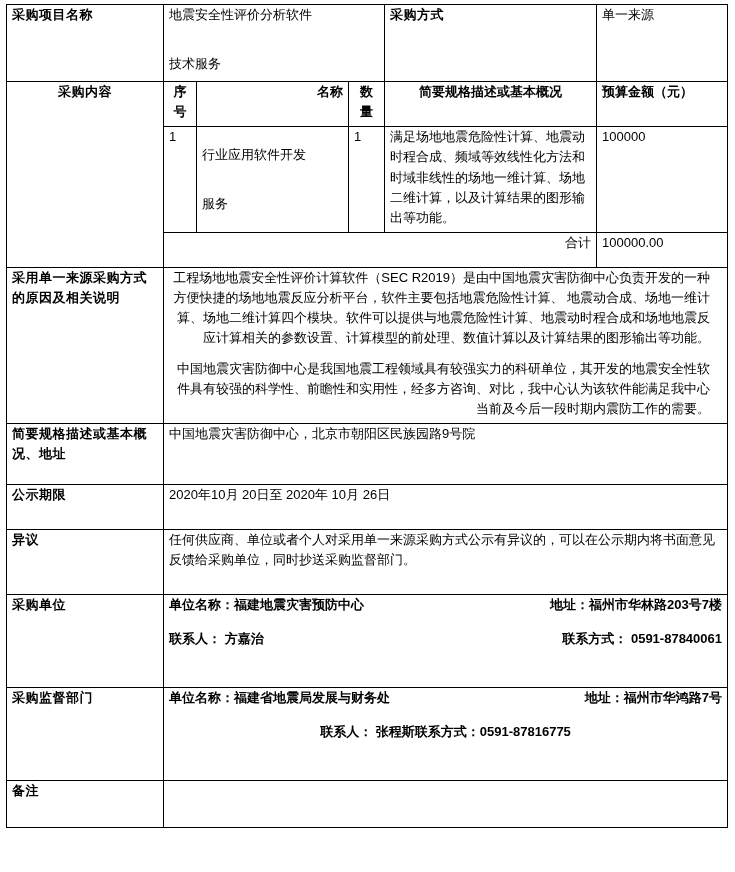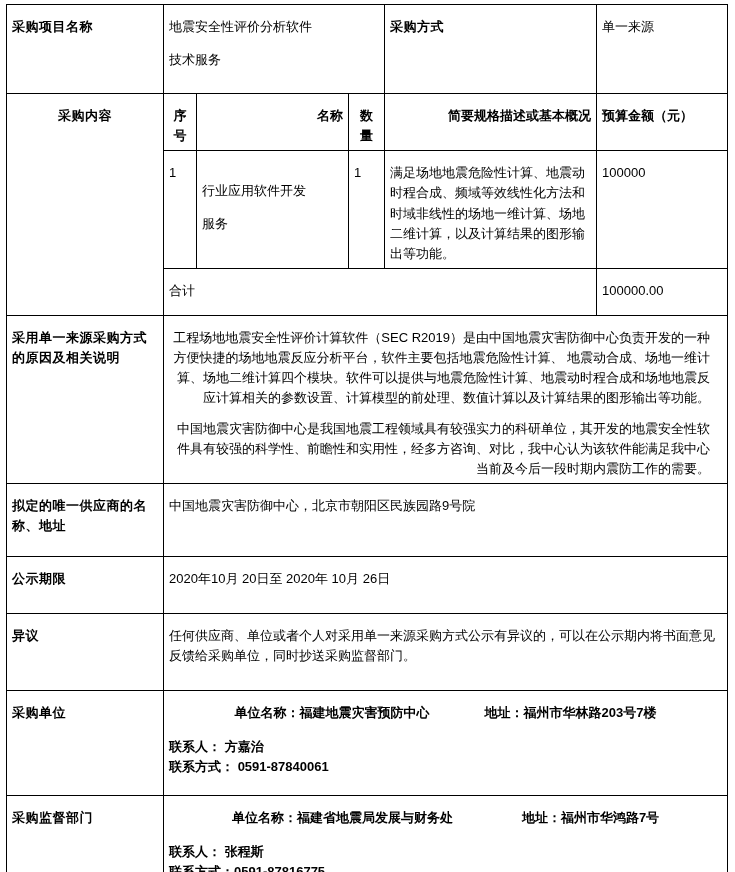--- a/index.html
+++ b/index.html
@@ -22,37 +22,37 @@
   }
   table.doc {
     border-collapse: collapse;
     table-layout: fixed;
     width: 721px;
     margin: 4px 0 0 6px;
   }
   table.doc td {
     border: 1px solid #000000;
     vertical-align: top;
-    padding: 12px 5px 4px 5px;
+    padding: 0 5px 4px 5px;
     font-size: 13px;
     line-height: 1.55;
     word-break: break-all;
   }
   td.label {
     font-weight: bold;
     letter-spacing: 0.5px;
     vertical-align: middle;
   }
   td.mid { vertical-align: middle; }
   .blk { display: block; }
-  .sp-line { display: block; margin-top: 13px; }
+  .sp-line { display: block; margin-top: 29px; }
   .hdr td { font-weight: bold; text-align: center; vertical-align: middle; }
-  .flexrow { display: flex; justify-content: center; }
+  .flexrow { display: flex; justify-content: space-between; }
   .flexrow .c1 { width: 250px; }
-  .flexrow2 { display: flex; justify-content: space-between; flex-direction: column; }
+  .flexrow2 { display: flex; justify-content: space-between; }
   .bold { font-weight: bold; }
   .para { margin: 0 12px 10px 0; text-indent: 0; text-align: right; }
   .para:last-child { margin-bottom: 0; }
   .tall { line-height: 1.75; }
 </style>
 </head>
 <body>
 
 <div class="sheet">
   <table class="doc">
@@ -74,50 +74,50 @@
       </td>
       <td class="label mid">采购方式</td>
       <td class="mid">单一来源</td>
     </tr>
 
     <tr class="hdr">
       <td rowspan="3" class="label mid">采购内容</td>
       <td>序号</td>
       <td style="text-align:right;">名称</td>
       <td>数量</td>
-      <td style="text-align:right;">简要规格描述或基本概况</td>
+      <td style="text-align:center;">简要规格描述或基本概况</td>
       <td style="text-align:left;">预算金额（元）</td>
     </tr>
 
     <tr>
       <td class="mid" style="height:88px;">1</td>
       <td>
         <span class="blk" style="margin-top:18px;">行业应用软件开发</span>
         <span class="sp-line">服务</span>
       </td>
       <td class="mid">1</td>
       <td>满足场地地震危险性计算、地震动时程合成、频域等效线性化方法和时域非线性的场地一维计算、场地二维计算，以及计算结果的图形输出等功能。</td>
       <td class="mid">100000</td>
     </tr>
 
     <tr>
-      <td colspan="4" style="height:30px;" class="mid">合计</td>
+      <td colspan="4" style="height:30px;text-align:right;" class="mid">合计</td>
       <td class="mid">100000.00</td>
     </tr>
 
     <tr>
       <td class="label mid">采用单一来源采购方式的原因及相关说明</td>
       <td colspan="5" style="height:150px;">
         <p class="para">工程场地地震安全性评价计算软件（SEC R2019）是由中国地震灾害防御中心负责开发的一种方便快捷的场地地震反应分析平台，软件主要包括地震危险性计算、 地震动合成、场地一维计算、场地二维计算四个模块。软件可以提供与地震危险性计算、地震动时程合成和场地地震反应计算相关的参数设置、计算模型的前处理、数值计算以及计算结果的图形输出等功能。</p>
         <p class="para">中国地震灾害防御中心是我国地震工程领域具有较强实力的科研单位，其开发的地震安全性软件具有较强的科学性、前瞻性和实用性，经多方咨询、对比，我中心认为该软件能满足我中心当前及今后一段时期内震防工作的需要。</p>
       </td>
     </tr>
 
     <tr>
-      <td class="label mid">拟定的唯一供应商的名称、地址</td>
+      <td class="label mid">简要规格描述或基本概况、地址</td>
       <td colspan="5" style="height:56px;" class="mid">中国地震灾害防御中心，北京市朝阳区民族园路9号院</td>
     </tr>
 
     <tr>
       <td class="label mid">公示期限</td>
       <td colspan="5" style="height:40px;" class="mid">2020年10月  20日至    2020年  10月  26日</td>
     </tr>
 
     <tr>
       <td class="label mid">异议</td>

